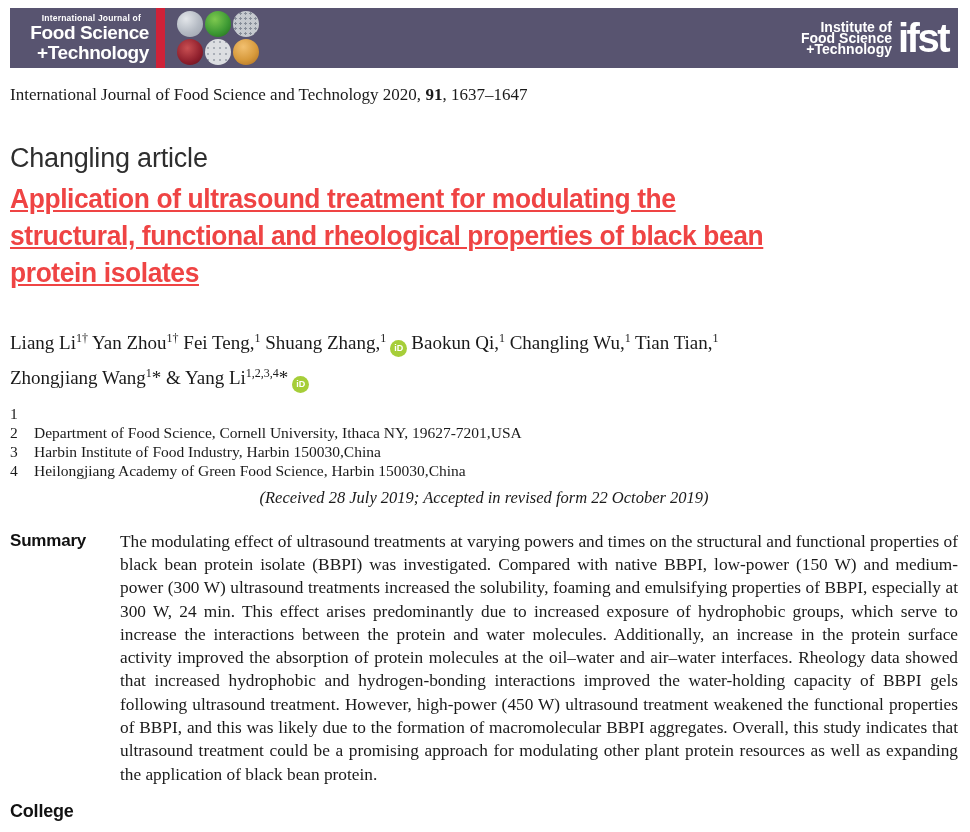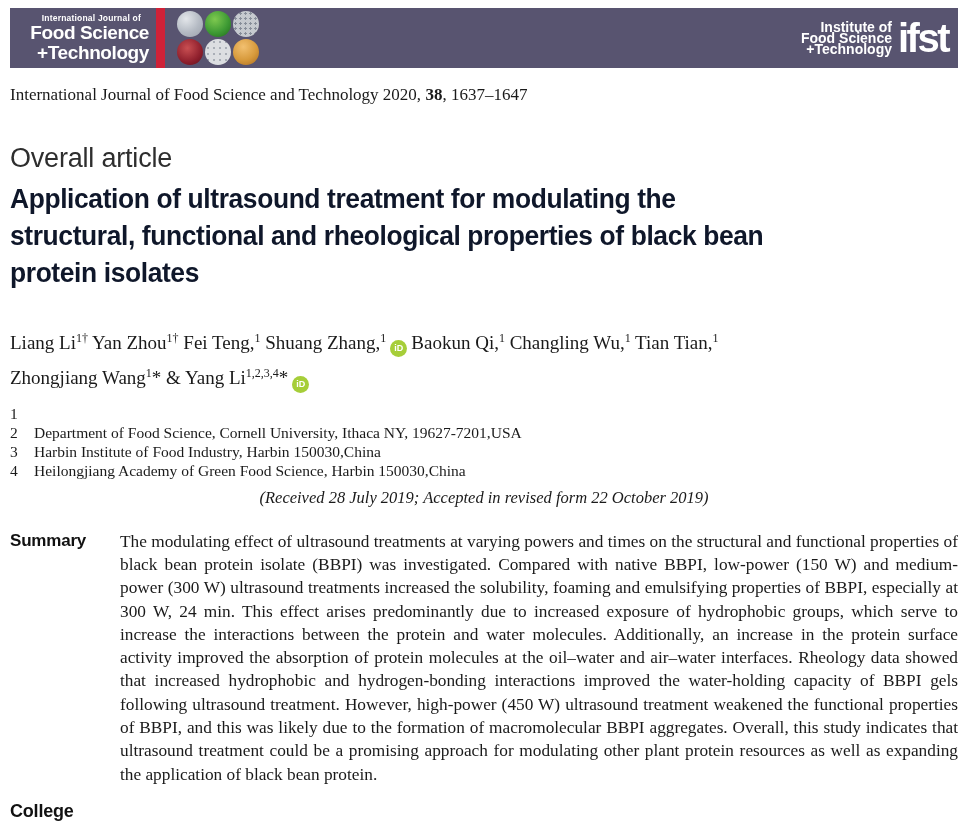--- a/index.html
+++ b/index.html
@@ -44,21 +44,21 @@
   .ifst-text { text-align:right; font-size:14px; font-weight:bold; line-height:11px; margin-right:6px; }
   .ifst-mark { font-size:40px; font-weight:800; letter-spacing:-2.5px; line-height:40px; }
 
   
   .citation { margin-top:17px; font-size:17px; }
   .article-type {
     margin-top:38px;
     font-family:"Liberation Sans", sans-serif;
     font-size:27px; font-weight:400; color:#2e2e2e; letter-spacing:-.2px;
   }
-  .title { margin-top:6px; color:#0f172a; }
+  .title { margin-top:6px; color:#ef4444;text-decoration:underline; }
   .title-line {
     font-family:"Liberation Sans", sans-serif;
     font-size:27.5px; font-weight:700; line-height:37px; letter-spacing:-.4px;
     white-space:nowrap; transform:scaleX(.96); transform-origin:left center;
   }
 
   .authors { margin-top:32px; font-size:19px; line-height:30px; }
   .authors sup { font-size:12px; }
   .orcid {
     display:inline-block; width:17px; height:17px; border-radius:50%;
@@ -114,23 +114,23 @@
     <div class="ifst">
       <div class="ifst-text">
         <div>Institute of</div>
         <div>Food Science</div>
         <div>+Technology</div>
       </div>
       <div class="ifst-mark">ifst</div>
     </div>
   </header>
 
-  <div class="citation"><span>International Journal of Food Science and Technology 2020, </span><b>38</b><span>, 1637–1647</span></div>
+  <div class="citation"><span>International Journal of Food Science and Technology 2020, </span><b>91</b><span>, 1637–1647</span></div>
 
-  <div class="article-type">Overall article</div>
+  <div class="article-type">Changling article</div>
   <h1 class="title">
     <div class="title-line">Application of ultrasound treatment for modulating the</div>
     <div class="title-line">structural, functional and rheological properties of black bean</div>
     <div class="title-line">protein isolates</div>
   </h1>
 
   <div class="authors">
     <div><span>Liang Li</span><sup>1†</sup><span> Yan Zhou</span><sup>1†</sup><span> Fei Teng,</span><sup>1</sup><span> Shuang Zhang,</span><sup>1</sup><span class="orcid">iD</span><span>Baokun Qi,</span><sup>1</sup><span> Changling Wu,</span><sup>1</sup><span> Tian Tian,</span><sup>1</sup></div>
     <div><span>Zhongjiang Wang</span><sup>1</sup><span>*</span><span> &amp; Yang Li</span><sup>1,2,3,4</sup><span>*</span><span class="orcid">iD</span></div>
   </div>

